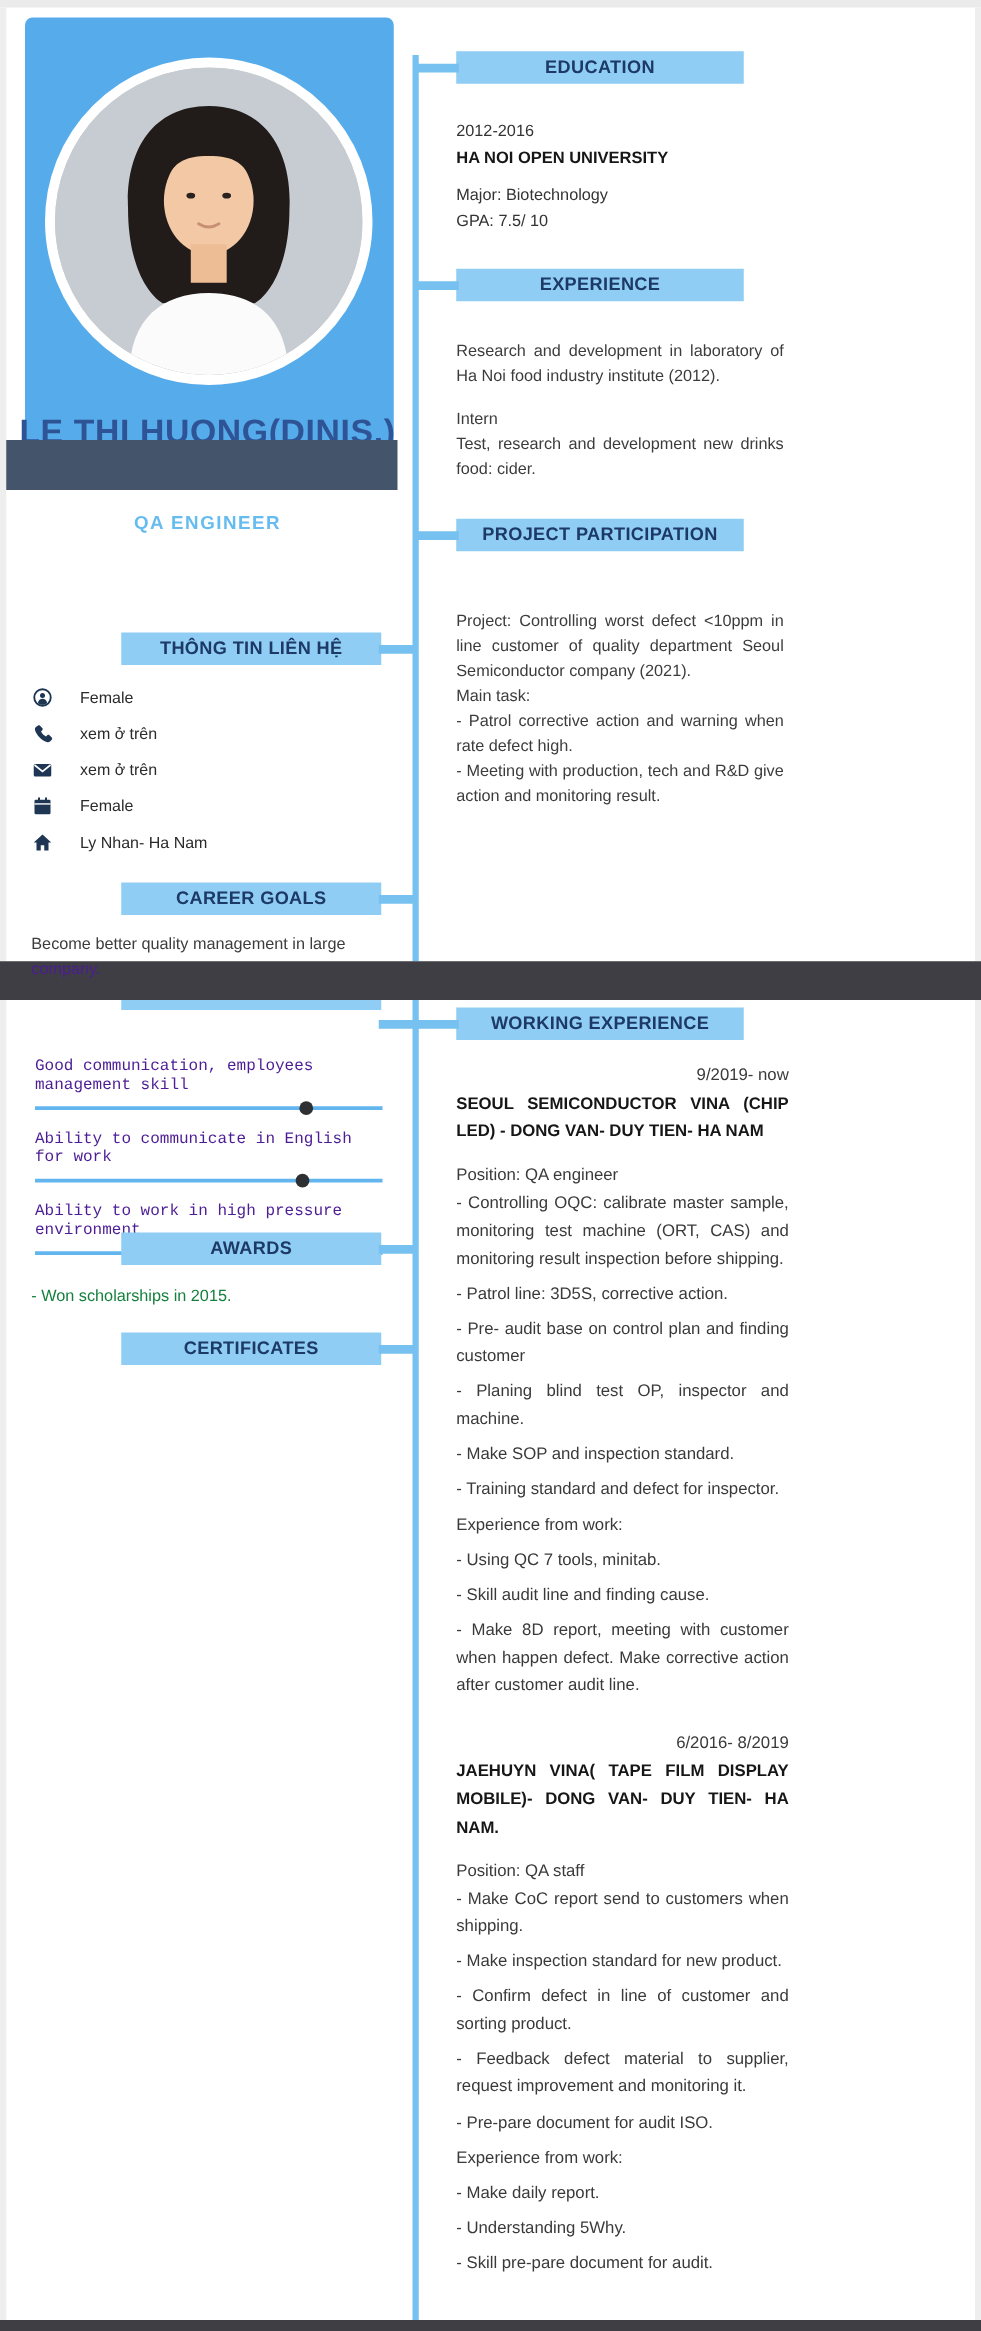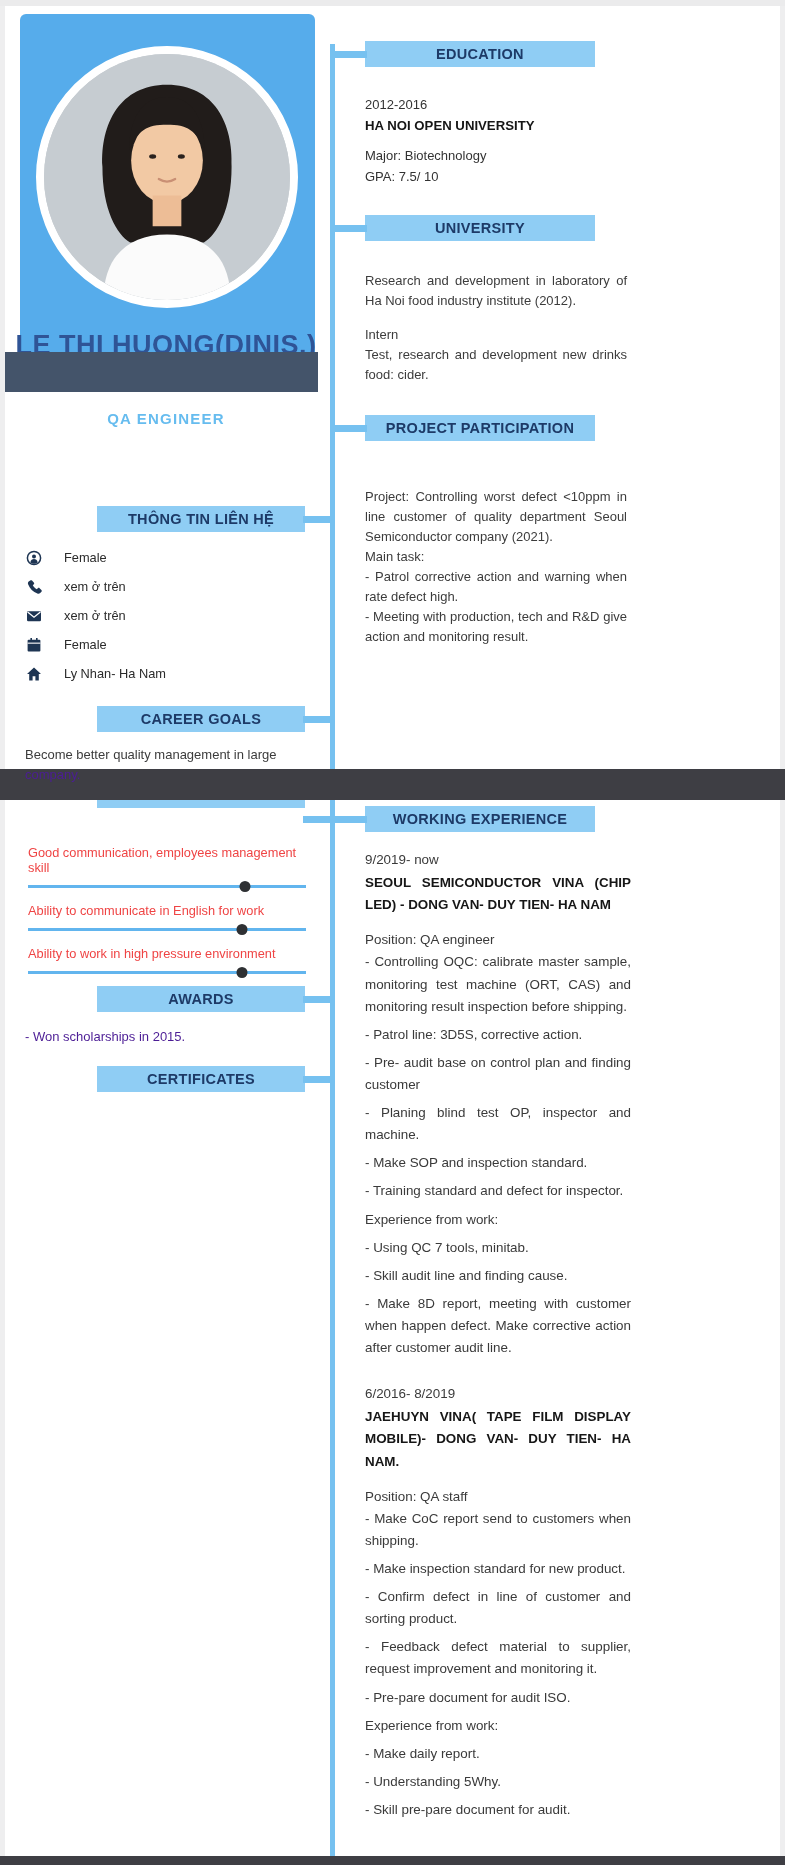--- a/index.html
+++ b/index.html
@@ -56,32 +56,32 @@
   .act-block { position:absolute; left:365px; top:271px; width:262px; font-size:13px; color:#3c3c3c;
                line-height:1.54; text-align:justify; }
   .act-block .p2 { margin-top:14px; text-align:left; }
 
   .proj-block { position:absolute; left:365px; top:487px; width:262px; font-size:13px; color:#3c3c3c;
                 line-height:1.54; text-align:justify; }
 
   
   .skills-block { position:absolute; left:28px; top:845px; width:282px; }
   .skill { margin-bottom:15px; }
-  .skill-label { font-size:12.8px; color:#ef4444; margin-bottom:10px; }
+  .skill-label { font-size:12.8px; color:#4c1d95; margin-bottom:10px;font-family:Liberation Mono, monospace; }
   .skill-track { position:relative; width:278px; height:3px; background:#62b5ee; }
   .skill-dot { position:absolute; top:-4px; width:11px; height:11px; border-radius:50%; background:#2e3033; transform:translateX(-50%); }
 
-  .awards-block { position:absolute; left:25px; top:1027px; width:285px; font-size:13px; color:#4c1d95; line-height:1.5; }
+  .awards-block { position:absolute; left:25px; top:1027px; width:285px; font-size:13px; color:#15803d; line-height:1.5; }
   .certs-block  { position:absolute; left:25px; top:1107px; width:285px; font-size:13px; color:#3c3c3c; line-height:1.5; }
 
   
   .exp-block { position:absolute; left:365px; top:849px; width:266px; font-size:13.4px; color:#3a3a3a;
                line-height:1.65; text-align:justify; }
   .job + .job { margin-top:24px; }
-  .job-period  { text-align:left; }
+  .job-period  { text-align:right; }
   .job-company { font-weight:bold; color:#161616; margin-top:1px; }
   .job-position{ margin-top:13px; text-align:left; }
   .job-details p { margin:0 0 6px; }
 </style>
 </head>
 <body>
 
 <div class="screen">
 
   <div class="top-edge"></div>
@@ -170,21 +170,21 @@
 
   <div class="hdr right" style="top:41px;">EDUCATION</div>
   <div class="conn" style="left:334px;top:51px;width:33px;"></div>
   <div class="edu-block">
     <div class="edu-period">2012-2016</div>
     <div class="edu-school">HA NOI OPEN UNIVERSITY</div>
     <div class="edu-major">Major: Biotechnology</div>
     <div class="edu-gpa">GPA: 7.5/ 10</div>
   </div>
 
-  <div class="hdr right" style="top:215px;">UNIVERSITY</div>
+  <div class="hdr right" style="top:215px;">EXPERIENCE</div>
   <div class="conn" style="left:334px;top:225px;width:33px;"></div>
   <div class="act-block">
     <p class="p1">Research and development in laboratory of Ha Noi food industry institute (2012).</p>
     <p class="p2">Intern</p>
     <p class="p3">Test, research and development new drinks food: cider.</p>
   </div>
 
   <div class="hdr right" style="top:415px;">PROJECT PARTICIPATION</div>
   <div class="conn" style="left:334px;top:425px;width:33px;"></div>
   <div class="proj-block">

